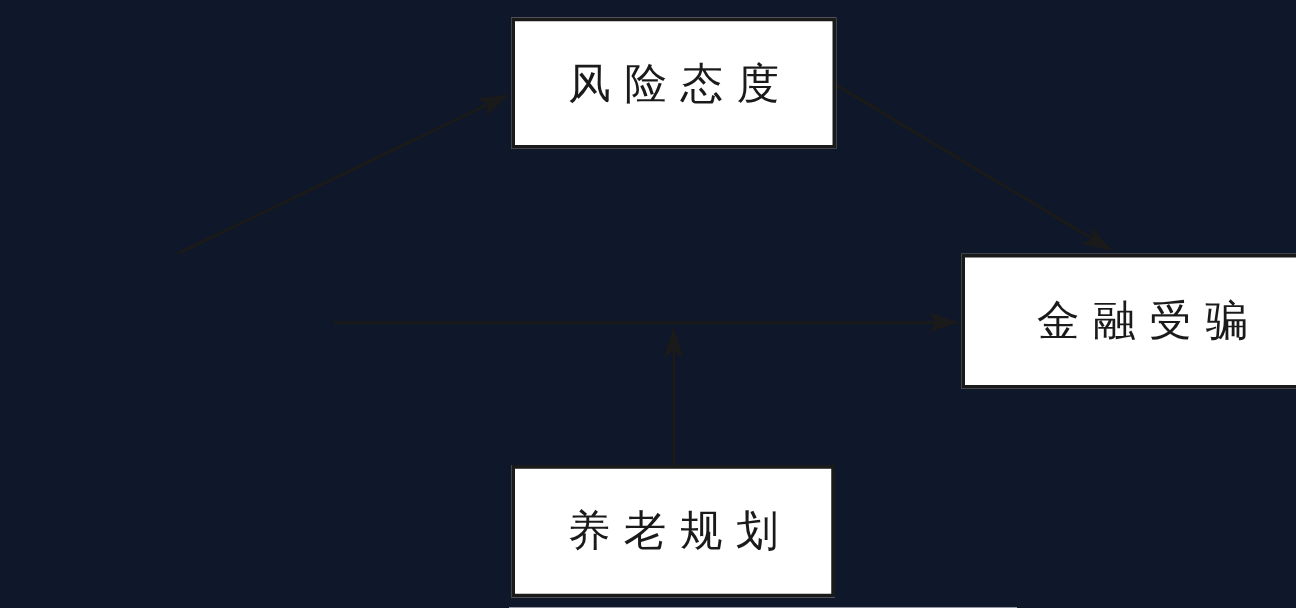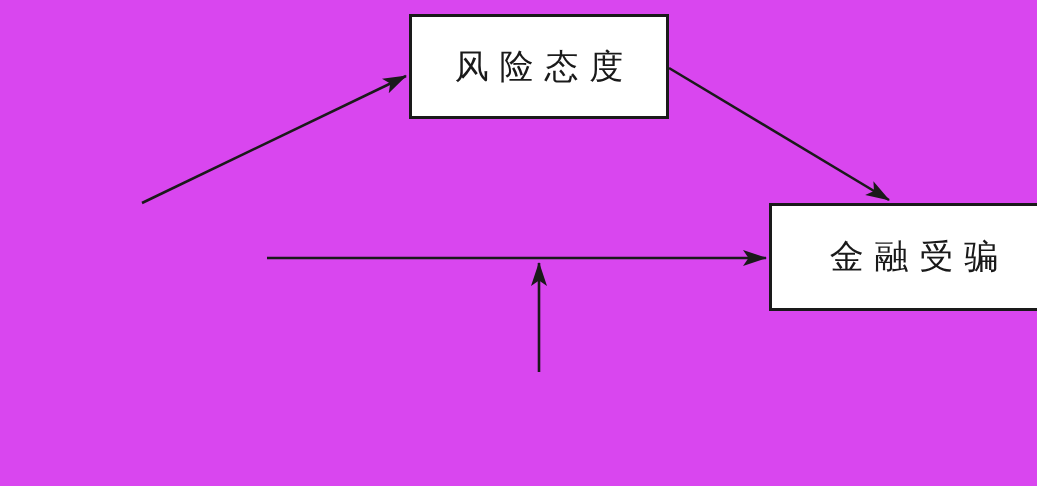--- a/index.html
+++ b/index.html
@@ -4,21 +4,21 @@
 <style>
   html, body {
     margin: 0;
     padding: 0;
     background: #ffffff;
   }
   .canvas {
     position: relative;
     width: 1037px;
     height: 486px;
-    background: #d946ef;
+    background: #0f172a;
     font-family: "DejaVu Serif", "Liberation Serif", serif;
     overflow: hidden;
   }
   .arrow-layer {
     position: absolute;
     left: 0;
     top: 0;
     width: 1037px;
     height: 486px;
   }
@@ -66,14 +66,17 @@
 
   <div class="node node-risk">
     <span class="label">风险态度</span>
   </div>
 
 
   <div class="node node-fraud">
     <span class="label">金融受骗</span>
   </div>
 
+  <div class="node node-retirement">
+    <span class="label">养老规划</span>
+  </div>
 
 </div>
 
 </body></html>

